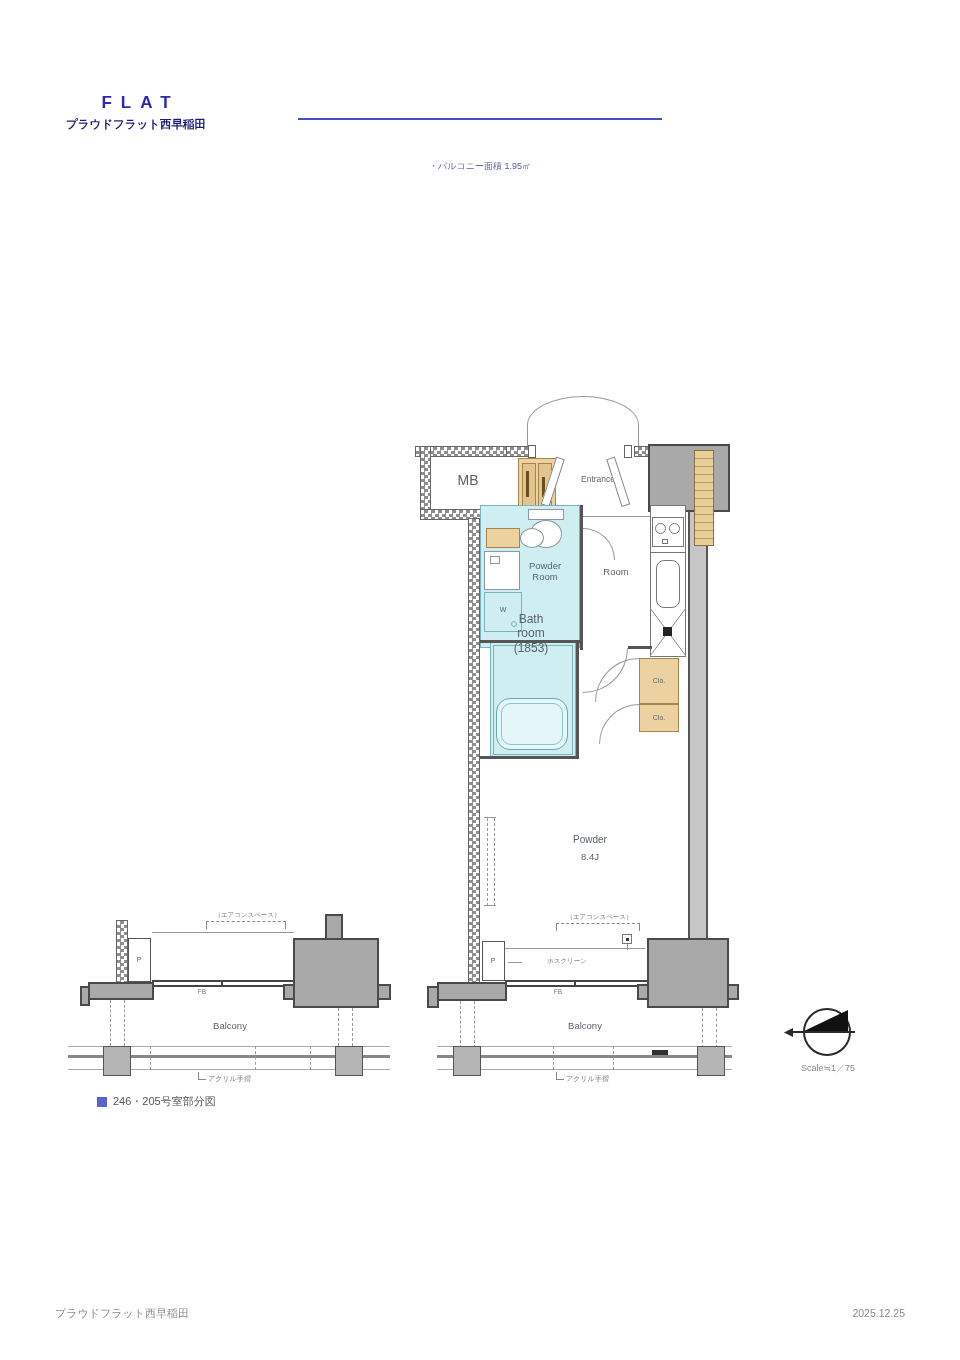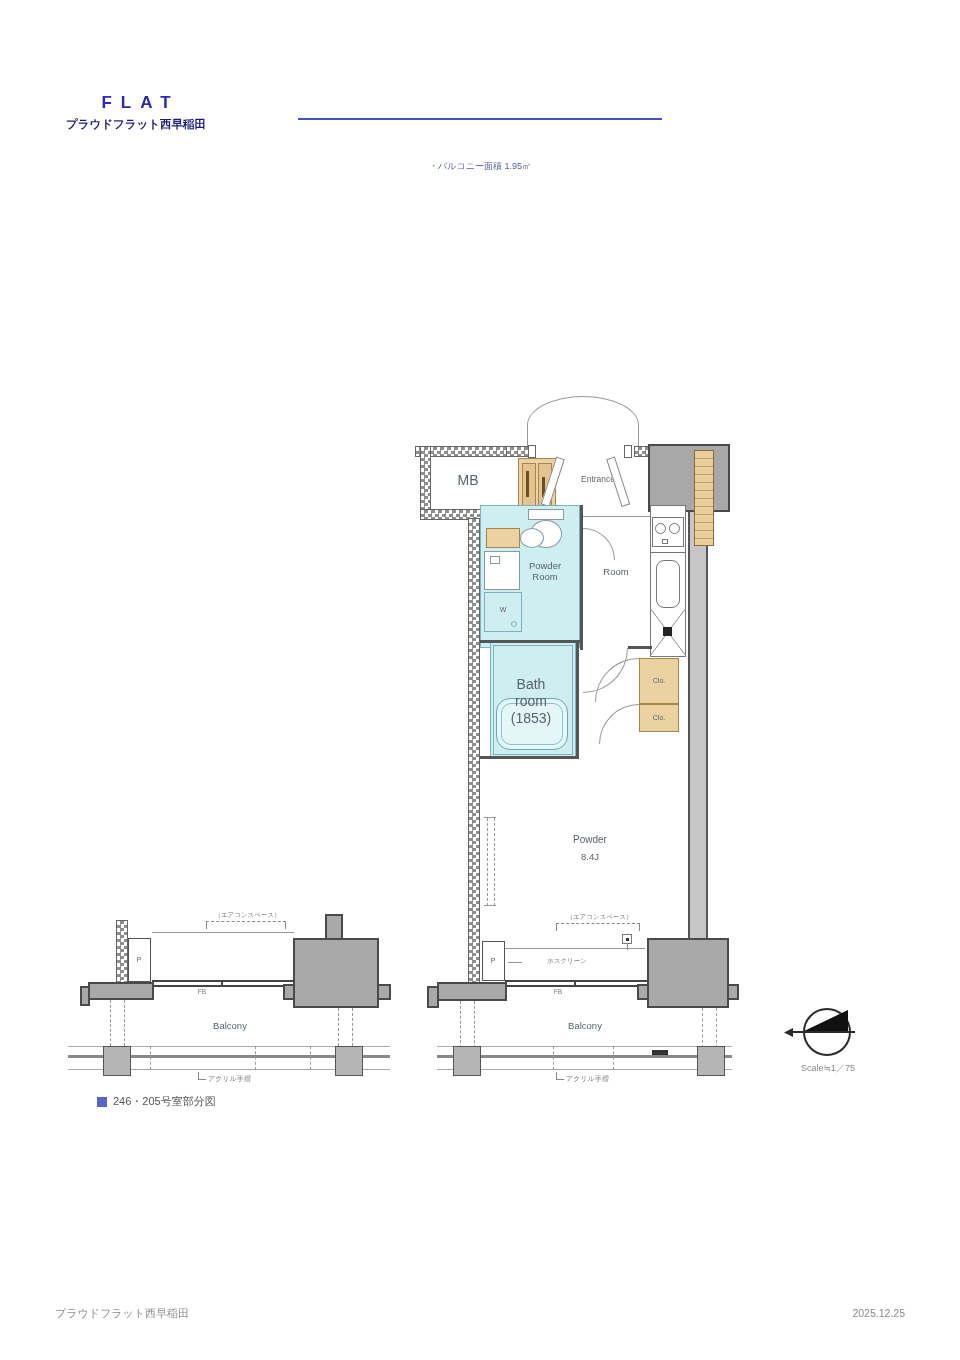--- a/index.html
+++ b/index.html
@@ -84,21 +84,21 @@
     <div>Room</div>
   </div>
   <div class="abs wline" style="left:580px;top:505px;width:3px;height:145px;"></div>
   <div class="abs arcTR" style="left:583px;top:528px;width:32px;height:32px;"></div>
 
   <div class="abs cyanrm" style="left:490px;top:642px;width:86px;height:116px;"></div>
   <div class="abs" style="left:493px;top:645px;width:80px;height:110px;border:1px solid #79b4bd;"></div>
   <div class="abs" style="left:496px;top:698px;width:72px;height:52px;border:1.5px solid #6aa8b2;border-radius:14px;background:#e4f6f8;">
     <div class="abs" style="left:4px;top:4px;width:62px;height:42px;border:1px solid #8bc4cc;border-radius:10px;"></div>
   </div>
-  <div class="abs lbl" style="left:496px;top:676px;width:70px;font-size:14px;">
+  <div class="abs lbl" style="left:496px;top:612px;width:70px;font-size:12px;">
     <div>Bath</div>
     <div>room</div>
     <div>(1853)</div>
   </div>
   <div class="abs wline" style="left:576px;top:642px;width:3px;height:116px;"></div>
   <div class="abs wline" style="left:480px;top:640px;width:100px;height:3px;"></div>
   <div class="abs wline" style="left:480px;top:756px;width:99px;height:3px;"></div>
 
   <div class="abs lbl" style="left:586px;top:566px;width:60px;font-size:9.5px;">Room</div>
   <div class="abs" style="left:650px;top:505px;width:36px;height:152px;border:1px solid #777;background:#fff;"></div>

